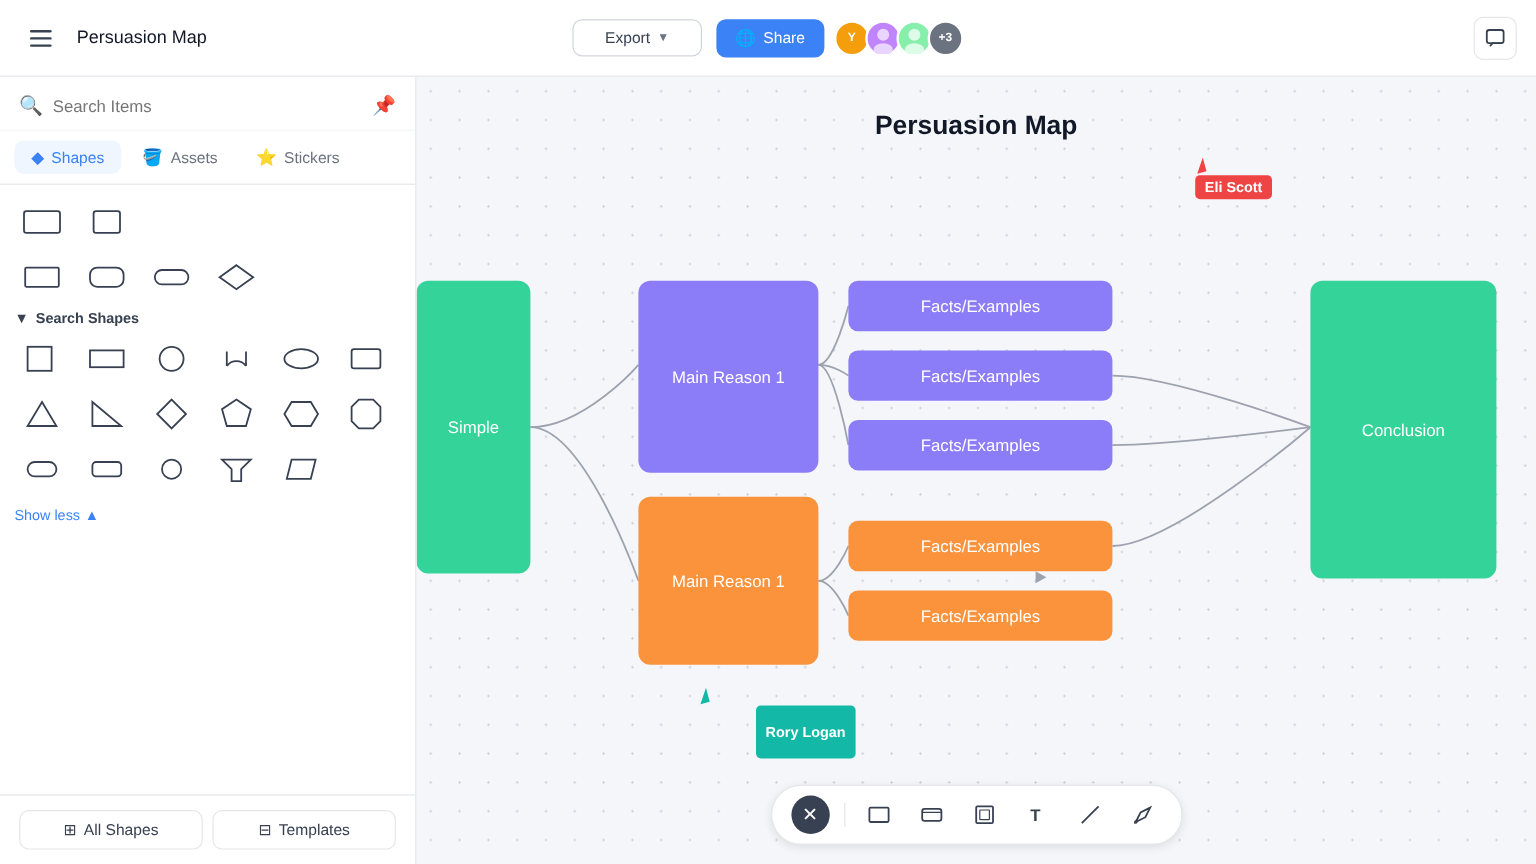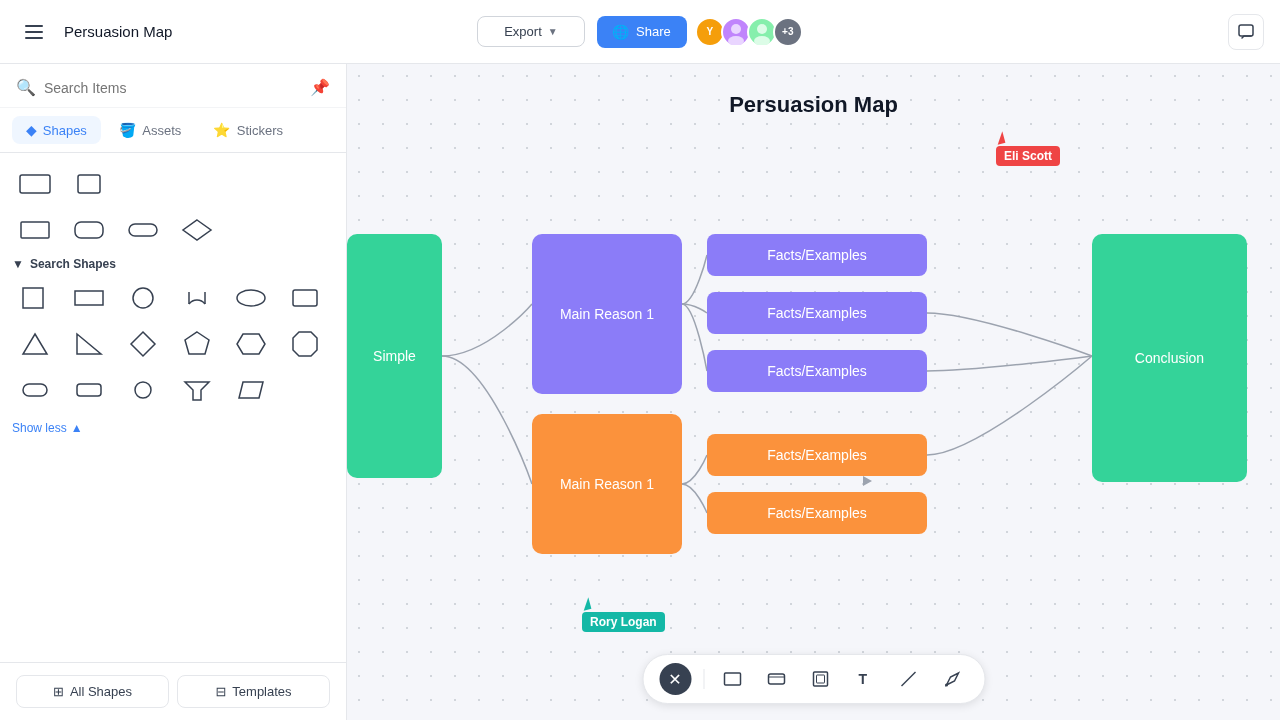--- a/index.html
+++ b/index.html
@@ -89,21 +89,21 @@
     .node-fe4 { background: #fb923c; color: #fff; width: 220px; height: 42px; left: 360px; top: 370px; border-radius: 8px; }
     .node-fe5 { background: #fb923c; color: #fff; width: 220px; height: 42px; left: 360px; top: 428px; border-radius: 8px; }
 
     
     .cursor-eli { position: absolute; top: 68px; right: 220px; z-index: 20; }
     .cursor-eli .cursor-pointer { width: 0; height: 0; border-left: 8px solid transparent; border-right: 0; border-top: 0; border-bottom: 12px solid #ef4444; transform: rotate(-15deg); }
     .cursor-label-eli { background: #ef4444; color: #fff; font-size: 12px; font-weight: 600; padding: 3px 8px; border-radius: 4px; white-space: nowrap; margin-top: 2px; }
 
     .cursor-rory { position: absolute; bottom: 88px; left: 235px; z-index: 20; }
     .cursor-rory .cursor-pointer { width: 0; height: 0; border-left: 8px solid transparent; border-right: 0; border-top: 0; border-bottom: 12px solid #14b8a6; transform: rotate(-15deg); }
-    .cursor-label-rory { background: #14b8a6; color: #fff; font-size: 12px; font-weight: 600; padding: 3px 8px; border-radius: 4px; white-space: nowrap; margin-top: 2px; }
+    .cursor-label-rory { background: #14b8a6; color: #fff; font-size: 12px; font-weight: 600; padding: 15px 8px; border-radius: 4px; white-space: nowrap; margin-top: 2px; margin-left: 48px; }
 
     
     .bottom-toolbar {
       position: absolute; bottom: 16px; left: 50%; transform: translateX(-50%);
       background: #fff; border: 1px solid #e5e7eb; border-radius: 50px; padding: 8px 16px;
       display: flex; align-items: center; gap: 12px; box-shadow: 0 2px 8px rgba(0,0,0,0.1); z-index: 10;
     }
     .toolbar-close { width: 32px; height: 32px; background: #374151; border-radius: 50%; display: flex; align-items: center; justify-content: center; cursor: pointer; color: #fff; font-size: 16px; }
     .toolbar-sep { width: 1px; height: 20px; background: #e5e7eb; }
     .toolbar-btn { width: 32px; height: 32px; display: flex; align-items: center; justify-content: center; cursor: pointer; border-radius: 6px; color: #374151; font-size: 16px; }

